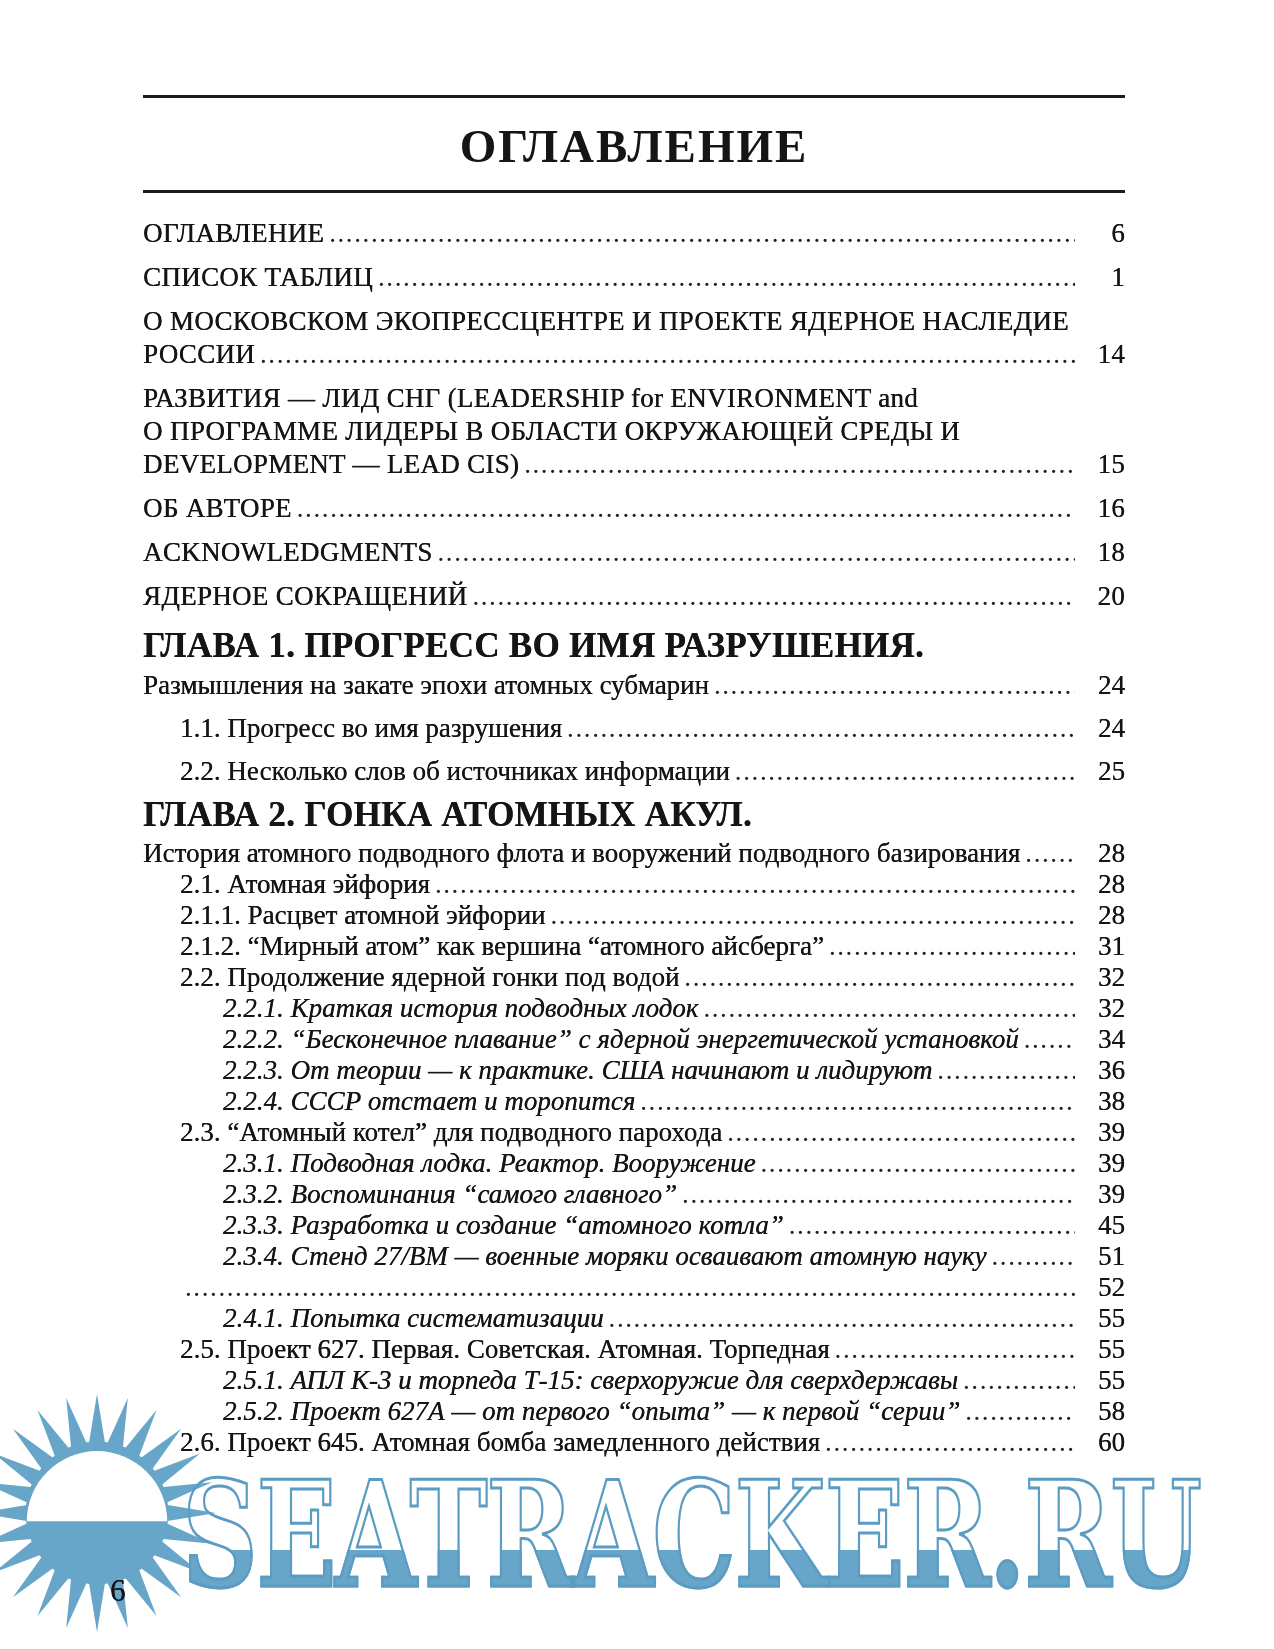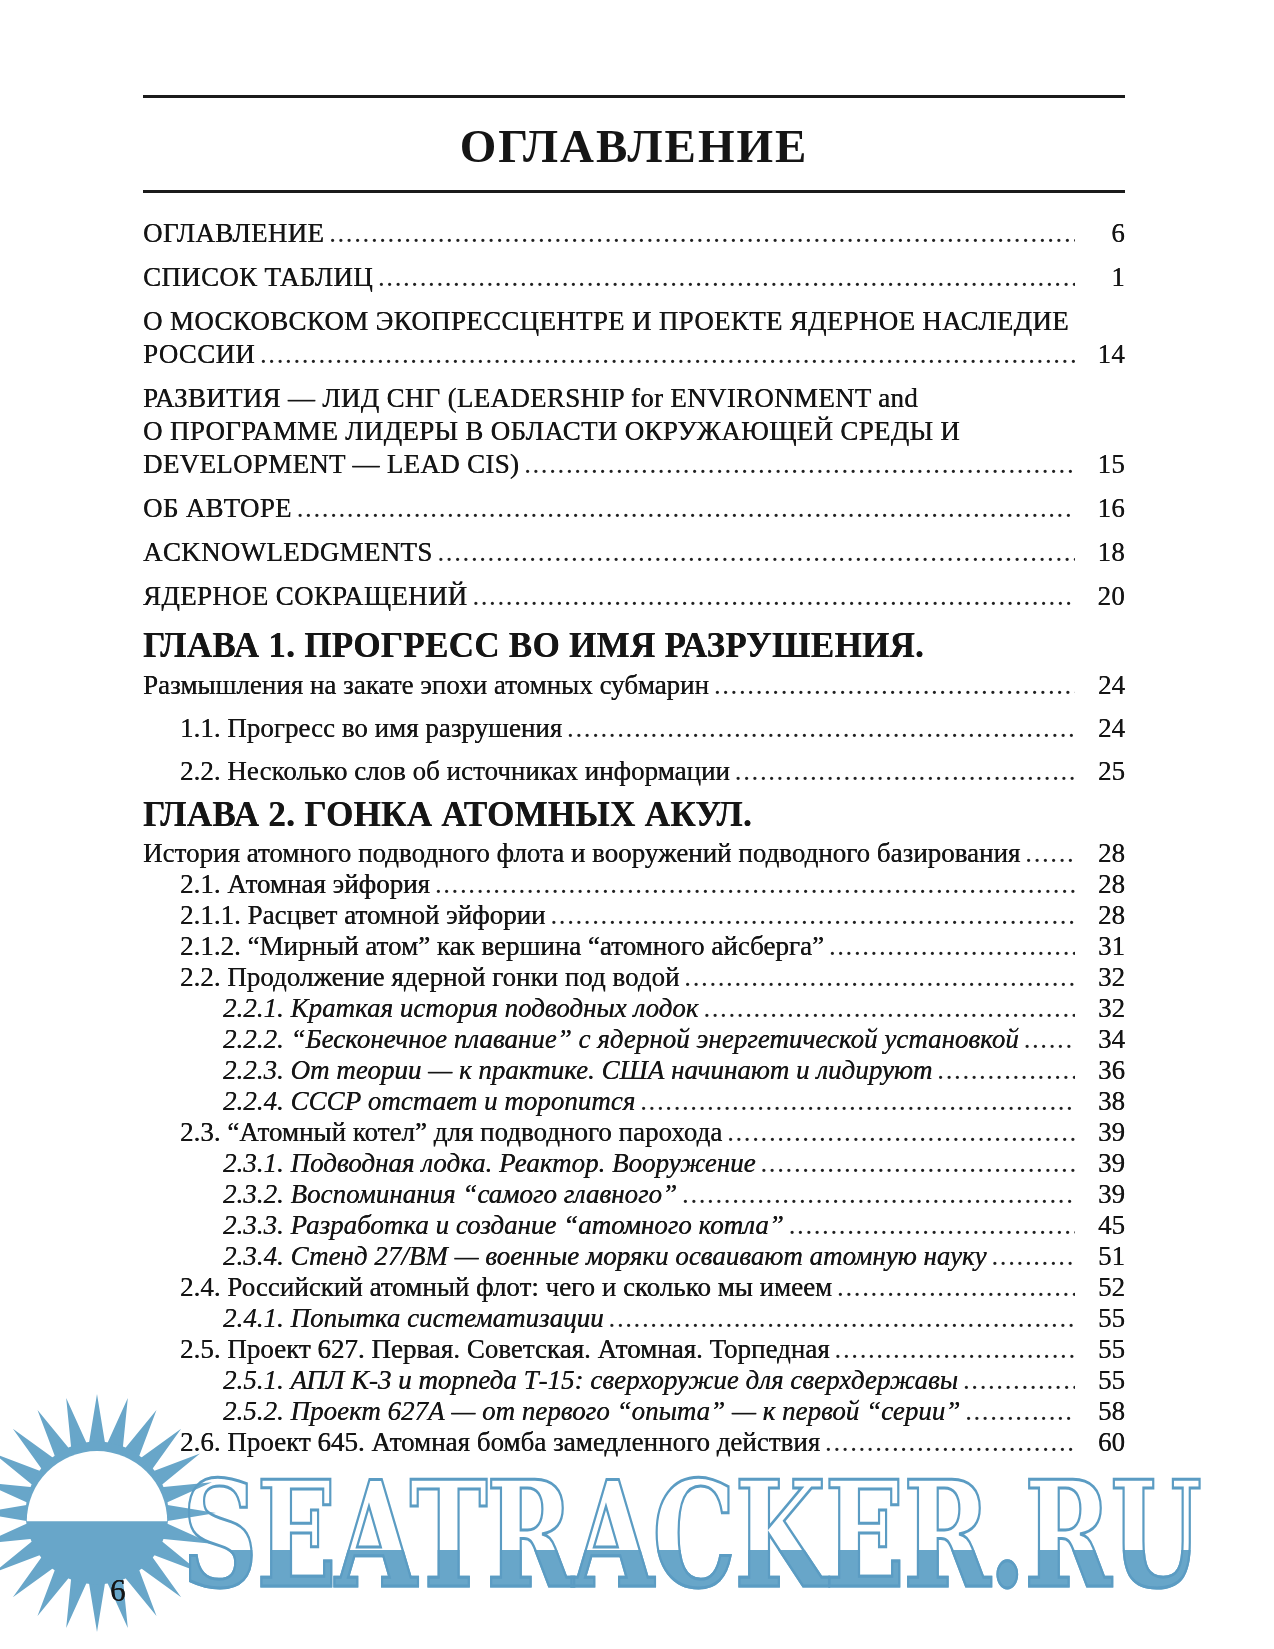--- a/index.html
+++ b/index.html
@@ -248,21 +248,20 @@
           </div>
           <div class="toc-entry level-2 italic">
             <div class="toc-lastline">
               <span class="label">2.3.4. Стенд 27/ВМ — военные моряки осваивают атомную науку</span>
               <span class="dots"></span>
               <span class="pagenum">51</span>
             </div>
           </div>
           <div class="toc-entry level-1">
             <div class="toc-lastline">
-              <span class="label">2.4. Российский атомный флот: чего и сколько мы имеем</span>
               <span class="dots"></span>
               <span class="pagenum">52</span>
             </div>
           </div>
           <div class="toc-entry level-2 italic">
             <div class="toc-lastline">
               <span class="label">2.4.1. Попытка систематизации</span>
               <span class="dots"></span>
               <span class="pagenum">55</span>
             </div>

